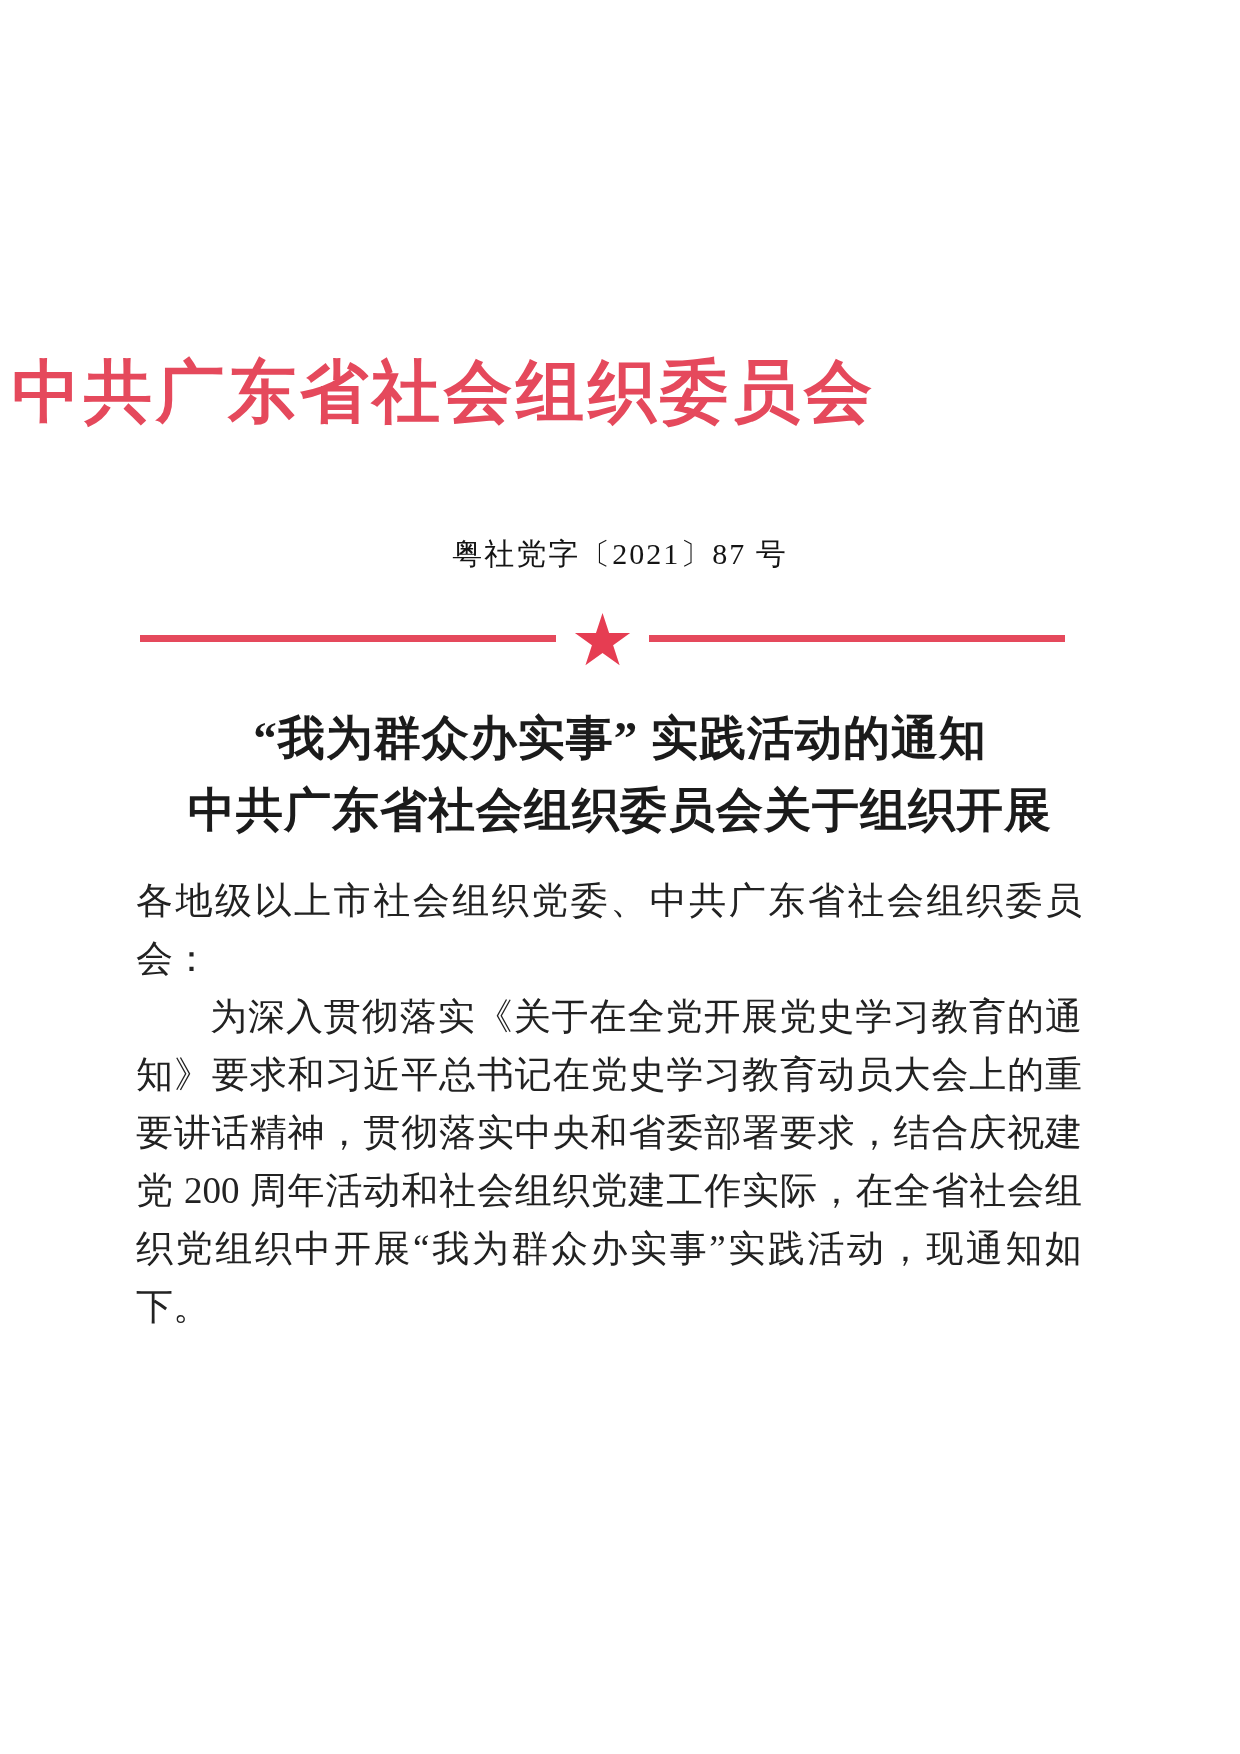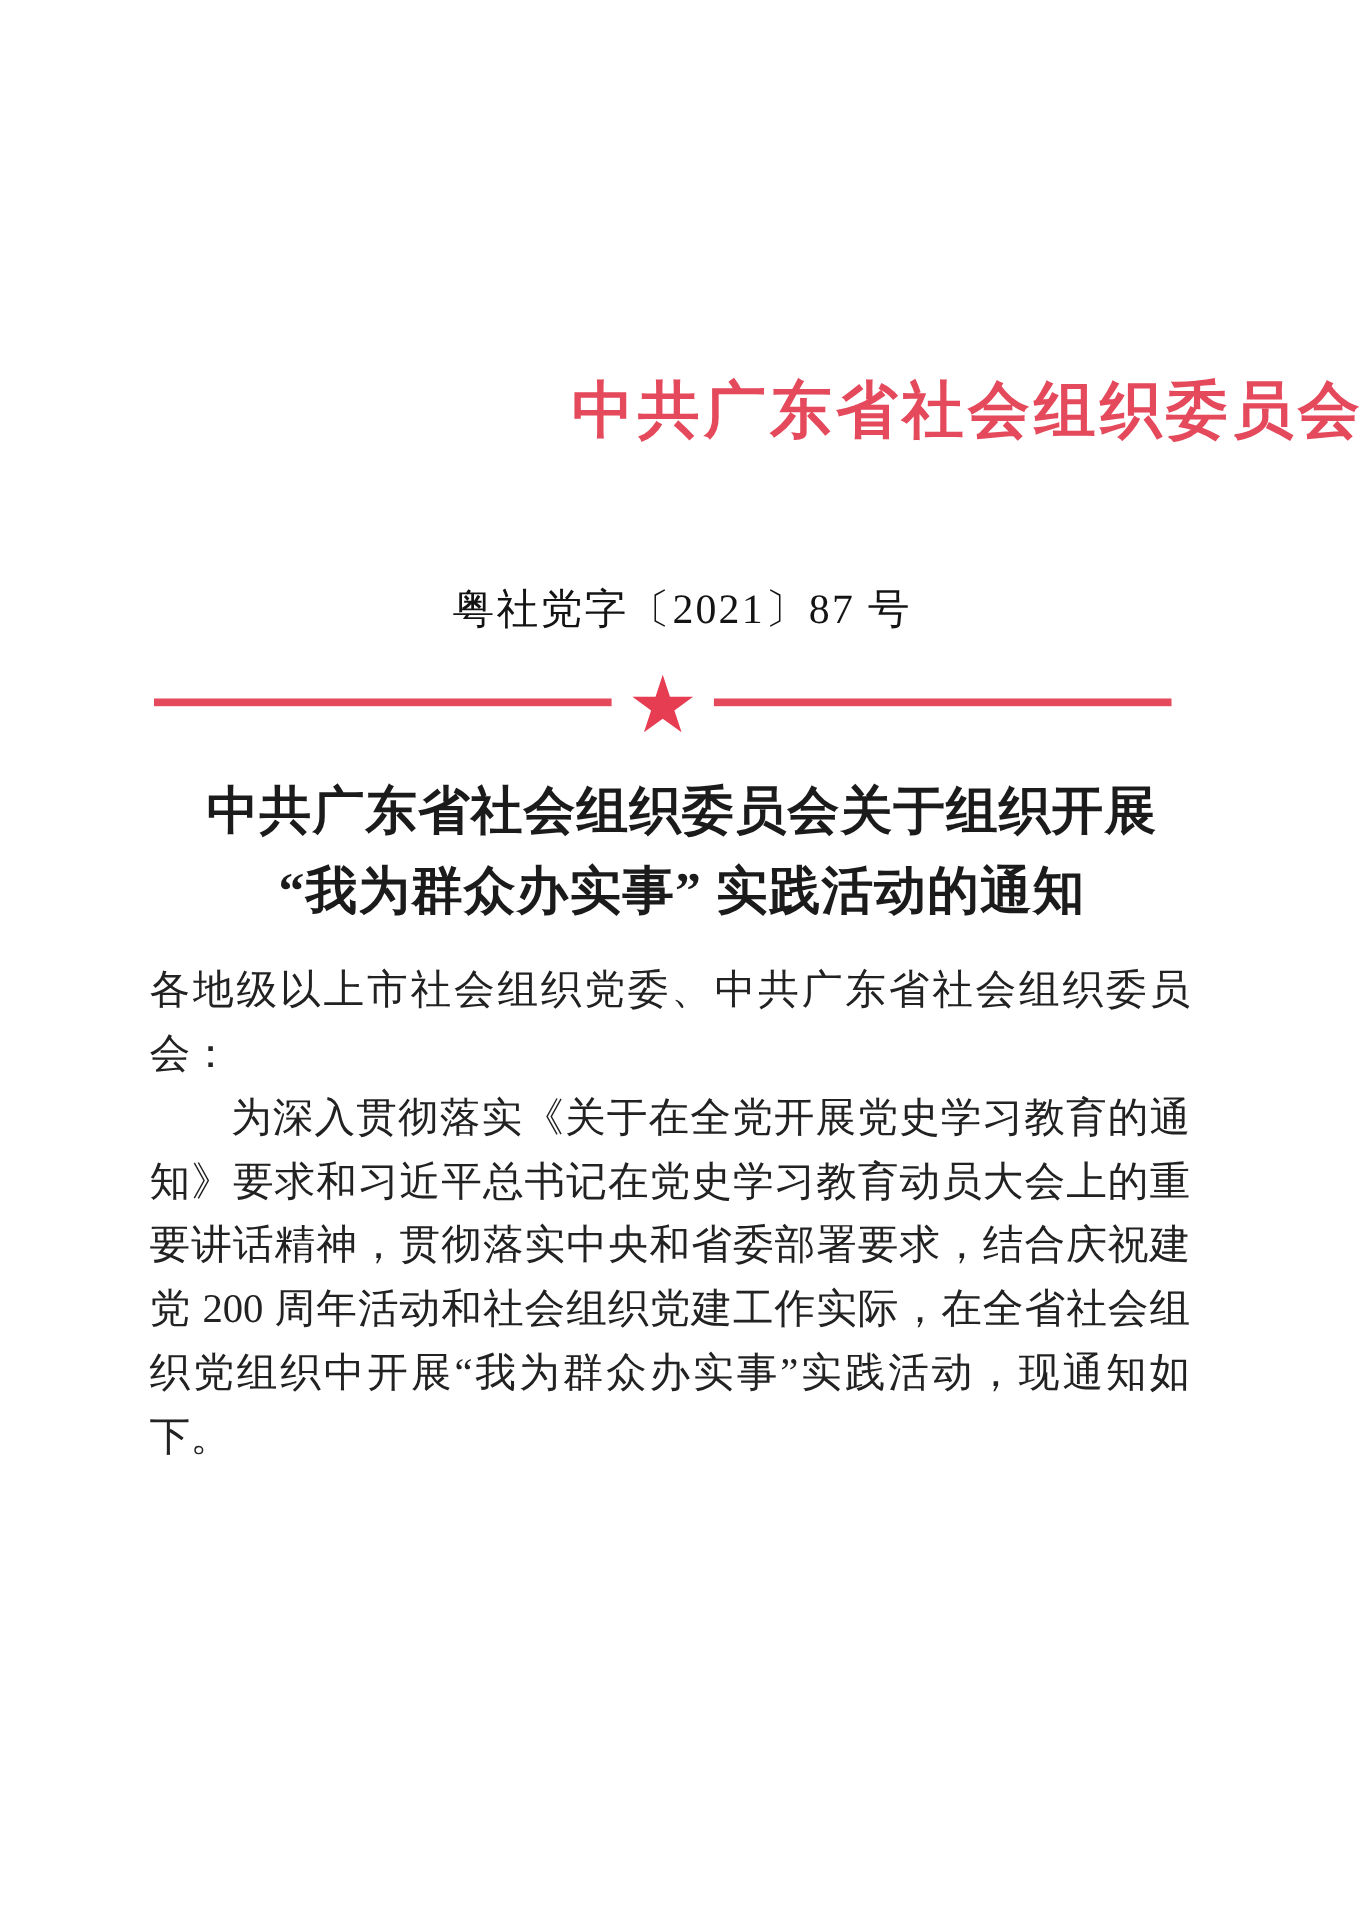--- a/index.html
+++ b/index.html
@@ -23,36 +23,36 @@
     overflow:hidden;
     font-family:"Liberation Serif","DejaVu Serif",serif;
     color:var(--text-black);
   }
   
   .masthead-title{
     position:absolute;
     top:346px;
     left:0;
     right:0;
-    margin:0;
-    text-align:right;
-    font-size:56px;
+    margin:12px;
+    text-align:left;
+    font-size:68px;
     line-height:1;
     font-weight:700;
     letter-spacing:4px;
     color:var(--header-red);
     white-space:nowrap;
   }
   .doc-number{
     position:absolute;
     top:534px;
     left:0;
     right:0;
     text-align:center;
-    font-size:38px;
+    font-size:30px;
     line-height:40px;
     letter-spacing:2px;
     color:#141414;
     white-space:nowrap;
   }
   
   .rule-row{
     position:absolute;
     top:605px;
     left:140px;
@@ -126,22 +126,22 @@
 
     <div class="rule-row">
       <span class="rule"></span>
       <span class="star">★</span>
       <span class="rule"></span>
     </div>
   </header>
 
   <main>
     <h2 class="doc-title">
+      <span class="doc-title-line">“我为群众办实事” 实践活动的通知</span>
       <span class="doc-title-line">中共广东省社会组织委员会关于组织开展</span>
-      <span class="doc-title-line">“我为群众办实事” 实践活动的通知</span>
     </h2>
 
     <div class="content">
       <p class="salutation">各地级以上市社会组织党委、中共广东省社会组织委员会：</p>
 
       <p class="body-para">为深入贯彻落实《关于在全党开展党史学习教育的通知》要求和习近平总书记在党史学习教育动员大会上的重要讲话精神，贯彻落实中央和省委部署要求，结合庆祝建党 200 周年活动和社会组织党建工作实际，在全省社会组织党组织中开展“我为群众办实事”实践活动，现通知如下。</p>
 
 
     </div>
   </main>

